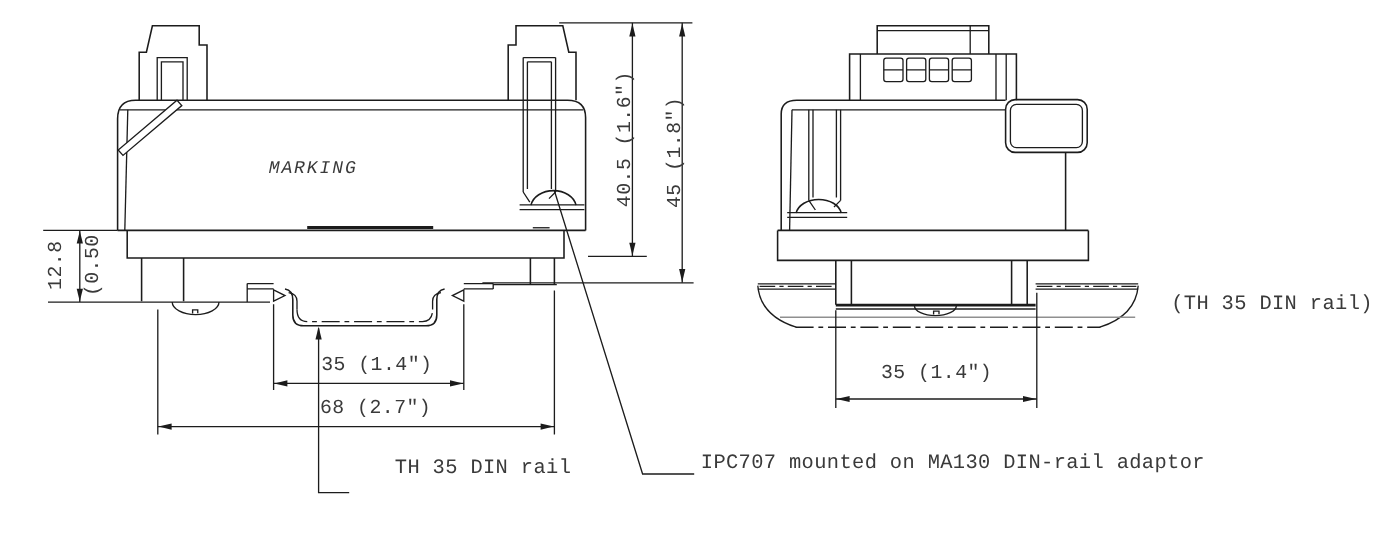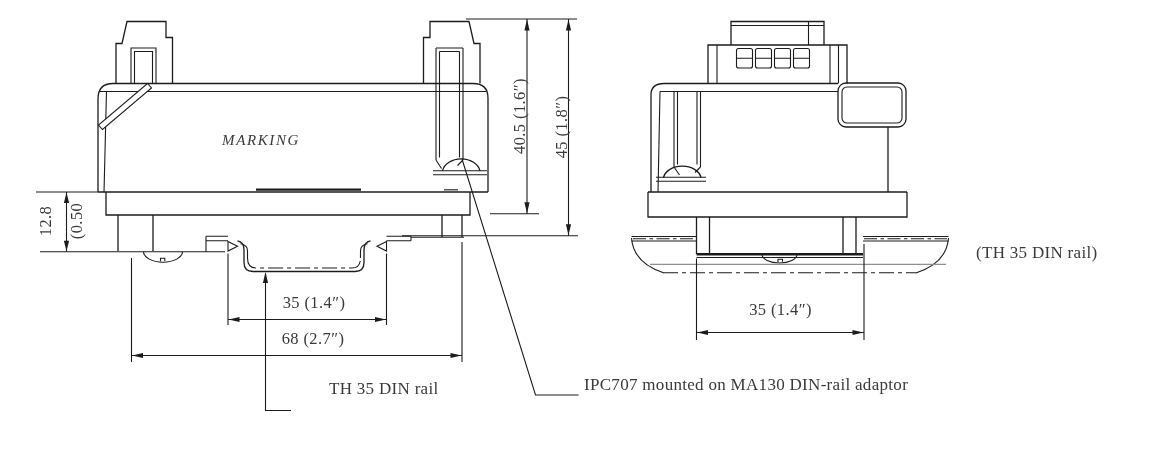--- a/index.html
+++ b/index.html
@@ -2,21 +2,21 @@
 <html style="--line: #1c1c1c; --text: #3a3a3a; --background: #ffffff; --hidden-line: #8f8f8f;"><head>
 <meta charset="utf-8">
 <style>
   :root{
     --line:#1c1c1c;
     --text:#3a3a3a;
     --background:#ffffff;
     --hidden-line:#8f8f8f;
   }
   html,body{margin:0;padding:0;background:var(--background);}
-  .stage{width:1159px;height:460px;background:var(--background);position:relative;font-family:Liberation Serif, serif;}
+  .stage{width:1159px;height:460px;background:var(--background);position:relative;font-family:Liberation Mono, monospace;}
   svg{display:block;}
   .ln{stroke:var(--line);fill:none;stroke-width:1.3;stroke-linecap:butt;stroke-linejoin:miter;}
   .thin{stroke-width:1.1;}
   .thick{stroke-width:2.4;}
   .dim{stroke:var(--line);fill:none;stroke-width:1.1;}
   .arrow{fill:var(--line);stroke:none;}
   .whitefill{fill:var(--background);}
   .hid{stroke:var(--hidden-line);fill:none;stroke-width:1.2;}
   .dimtext{fill:var(--text);font-size:16.5px;letter-spacing:.4px;}
   .labeltext{fill:var(--text);font-size:17px;letter-spacing:.3px;}

